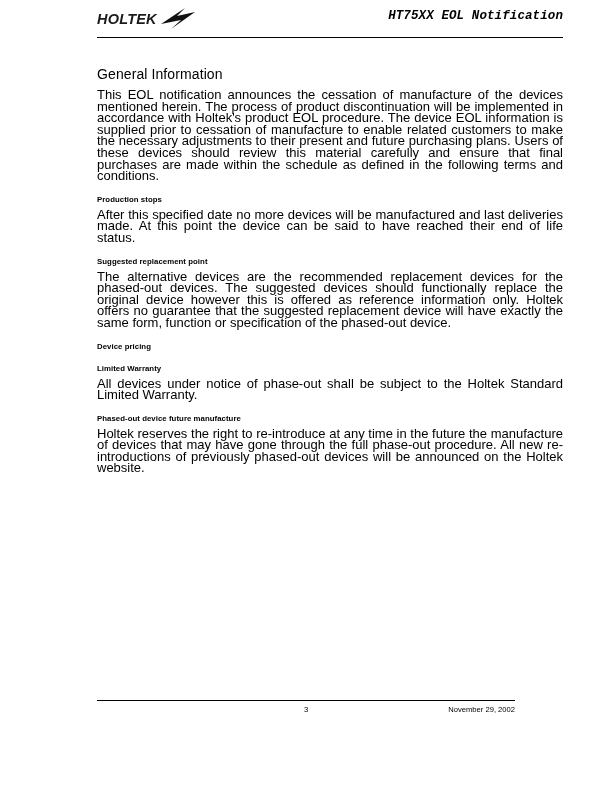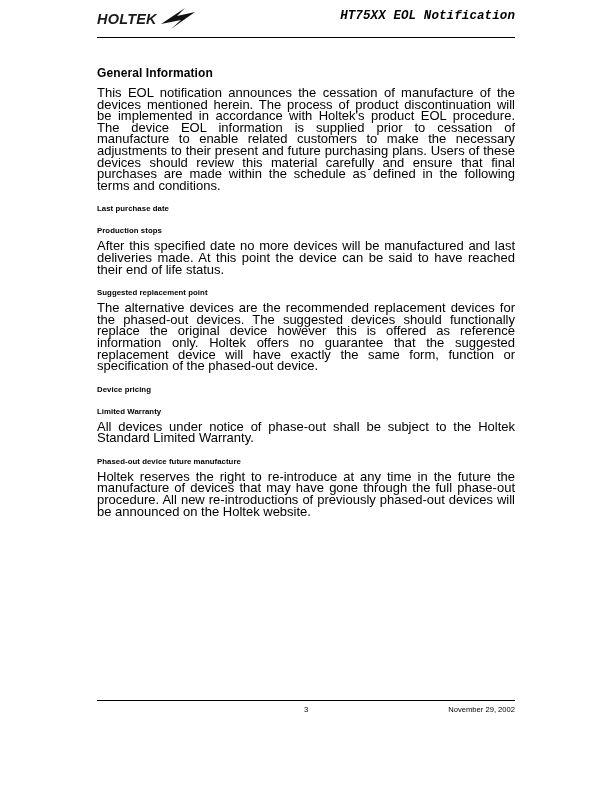--- a/index.html
+++ b/index.html
@@ -12,21 +12,21 @@
     background: #ffffff;
     font-family: "Liberation Sans", sans-serif;
     color: #000000;
     overflow: hidden;
   }
   .page {
     position: relative;
     width: 612px;
     height: 604px;
     box-sizing: border-box;
-    padding: 0 97px 0 97px;
+    padding: 0 49px 0 97px;
   }
   
   .header {
     position: relative;
     height: 36px;
     padding-top: 10px;
   }
   .logo {
     position: absolute;
     left: 0;
@@ -68,22 +68,22 @@
     right: 0;
     top: 37px;
     border-top: 1px solid #000;
   }
   
   .content {
     position: relative;
     padding-top: 20px;
   }
   h1.section-title {
-    font-size: 12px;
-    font-weight: bold;
+    font-size: 14px;
+    font-weight: normal;
     margin: 0 0 7px 0;
     letter-spacing: 0.1px;
   }
   h2.sub-title {
     font-size: 7.8px;
     font-weight: bold;
     margin: 13px 0 5px 0;
     letter-spacing: 0.05px;
   }
   p.para {
@@ -136,21 +136,20 @@
       </svg>
     </div>
     <div class="header-title">HT75XX EOL Notification</div>
     <div class="header-rule"></div>
   </div>
 
   <div class="content">
     <h1 class="section-title">General Information</h1>
     <p class="para">This EOL notification announces the cessation of manufacture of the devices mentioned herein. The process of product discontinuation will be implemented in accordance with Holtek's product EOL procedure. The device EOL information is supplied prior to cessation of manufacture to enable related customers to make the necessary adjustments to their present and future purchasing plans. Users of these devices should review this material carefully and ensure that final purchases are made within the schedule as defined in the following terms and conditions.</p>
 
-    <h2 class="sub-title">Last purchase date</h2>
 
     <h2 class="sub-title">Production stops</h2>
     <p class="para">After this specified date no more devices will be manufactured and last deliveries made. At this point the device can be said to have reached their end of life status.</p>
 
     <h2 class="sub-title">Suggested replacement point</h2>
     <p class="para">The alternative devices are the recommended replacement devices for the phased-out devices. The suggested devices should functionally replace the original device however this is offered as reference information only. Holtek offers no guarantee that the suggested replacement device will have exactly the same form, function or specification of the phased-out device.</p>
 
     <h2 class="sub-title">Device pricing</h2>
 
     <h2 class="sub-title">Limited Warranty</h2>

